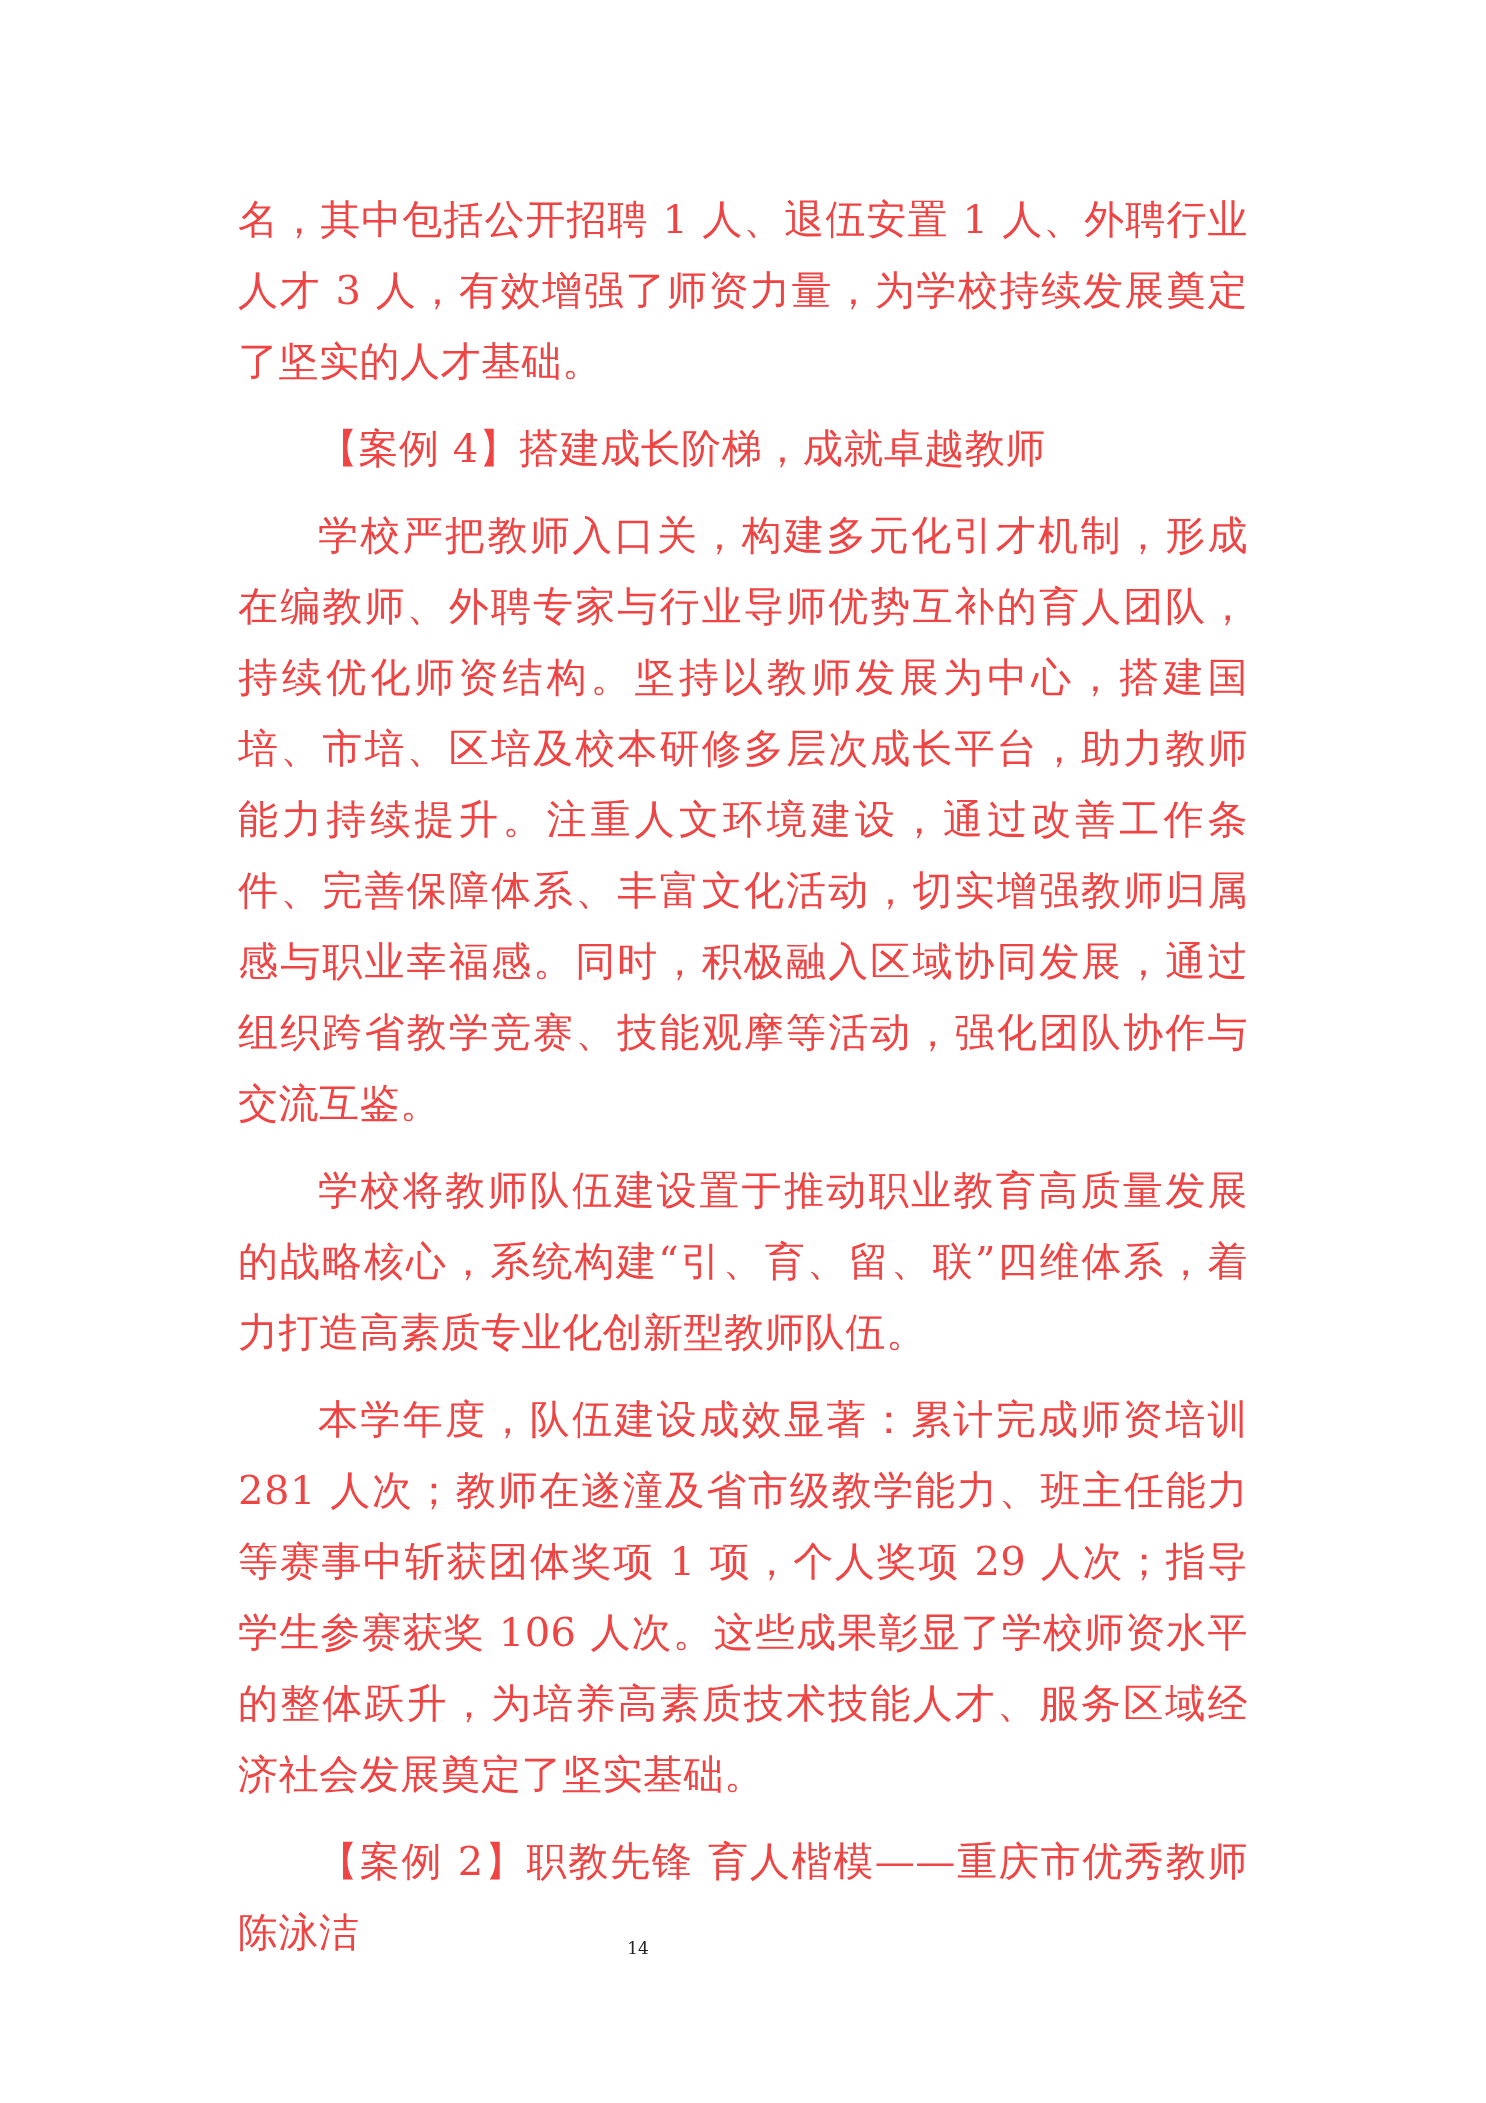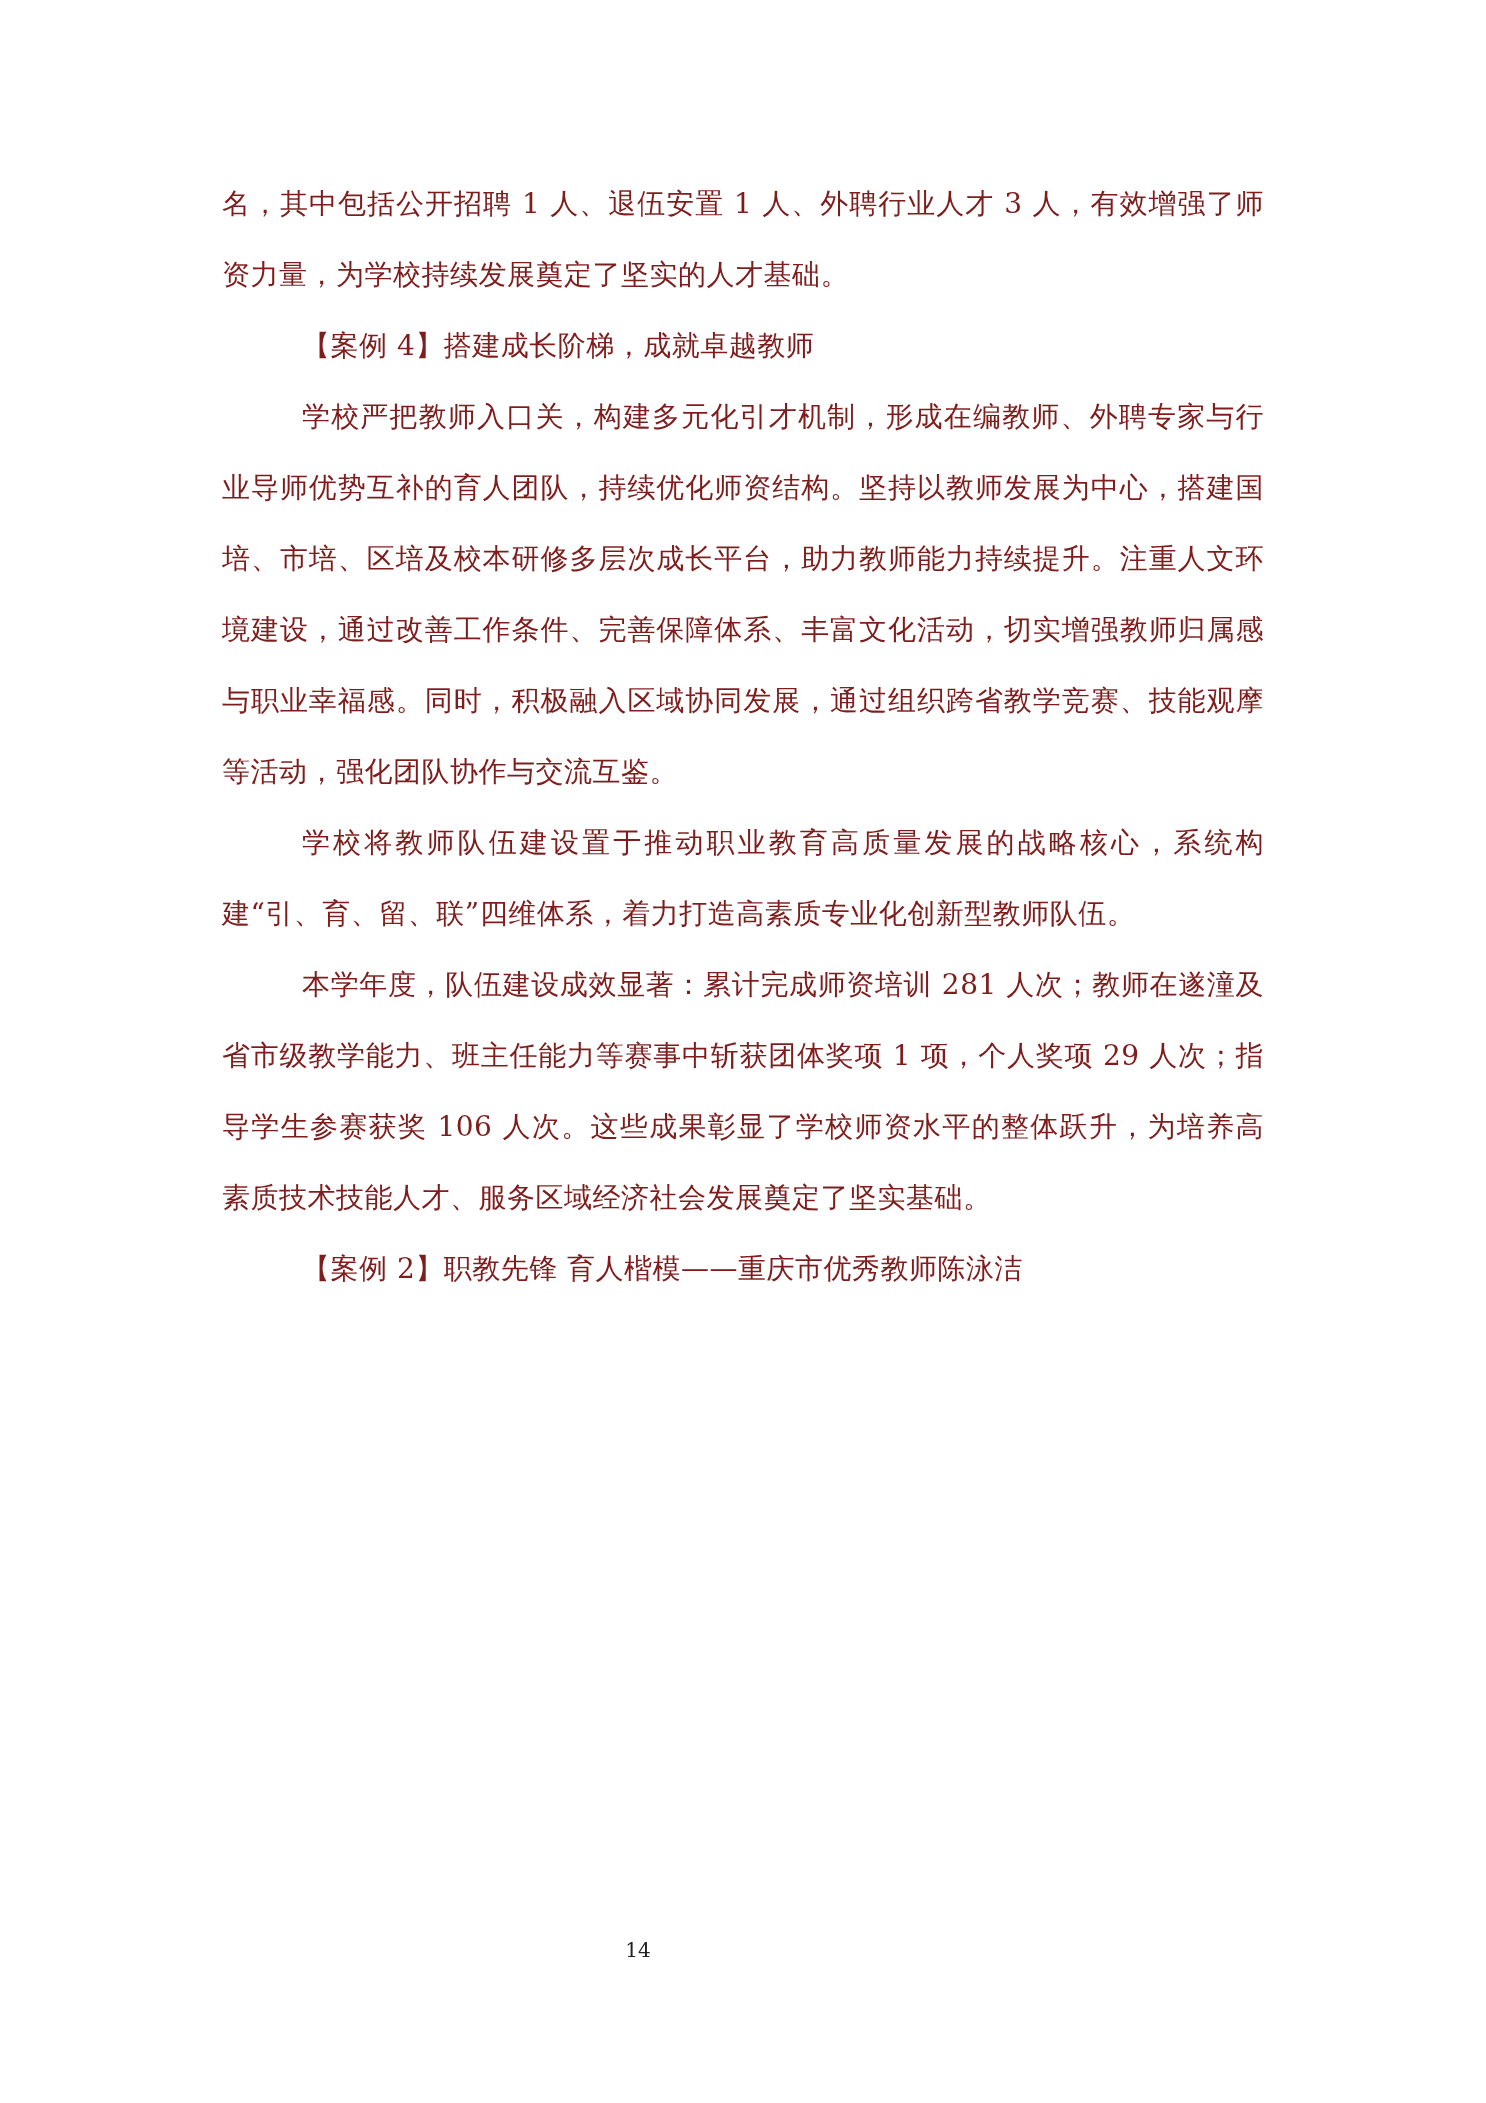--- a/index.html
+++ b/index.html
@@ -23,41 +23,41 @@
     height: 2103px;
     background: #ffffff;
   }
   .content {
     position: absolute;
     left: 222px;
     top: 168px;
     width: 1042px;
   }
   p {
-    margin: 0;
-    font-size: 28px;
+    margin: 16px;
+    font-size: 40px;
     line-height: 71px;
     letter-spacing: 0.5px;
     text-align: justify;
     text-justify: inter-ideograph;
-    color: #7f1d1d;
+    color: #ef4444;
     font-family: "DejaVu Serif", "Liberation Serif", serif;
     font-weight: 400;
     text-indent: 0;
   }
   p.indent {
     text-indent: 80px;
   }
   .page-number {
     position: absolute;
     left: 0;
     top: 1938px;
     width: 1276px;
     text-align: center;
-    font-size: 20px;
+    font-size: 17px;
     color: #222222;
     font-family: "DejaVu Serif", "Liberation Serif", serif;
   }
 </style>
 </head>
 <body>
 
 <div class="page">
   <div class="content">
     <p class="para">名，其中包括公开招聘 1 人、退伍安置 1 人、外聘行业人才 3 人，有效增强了师资力量，为学校持续发展奠定了坚实的人才基础。</p>

